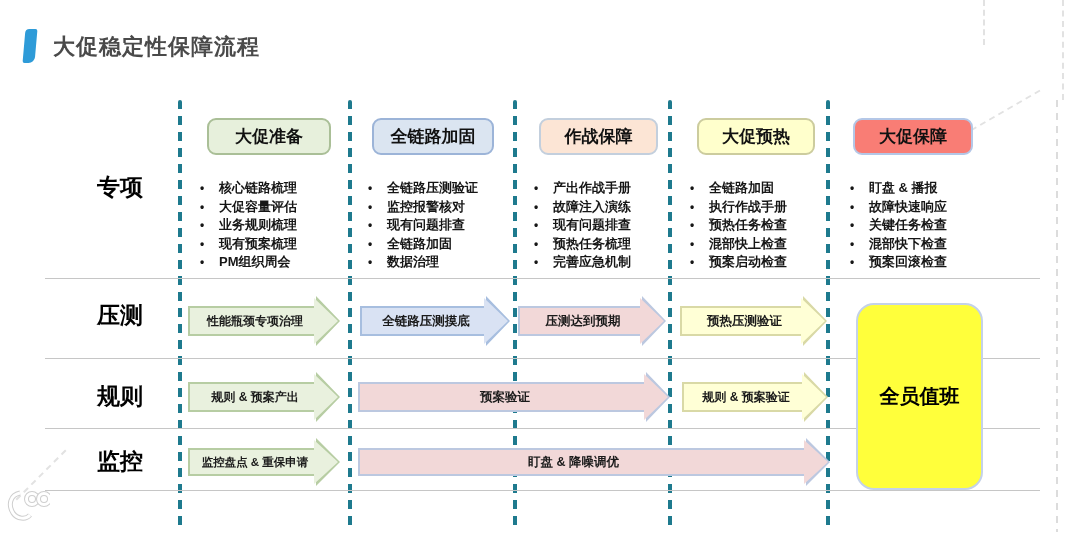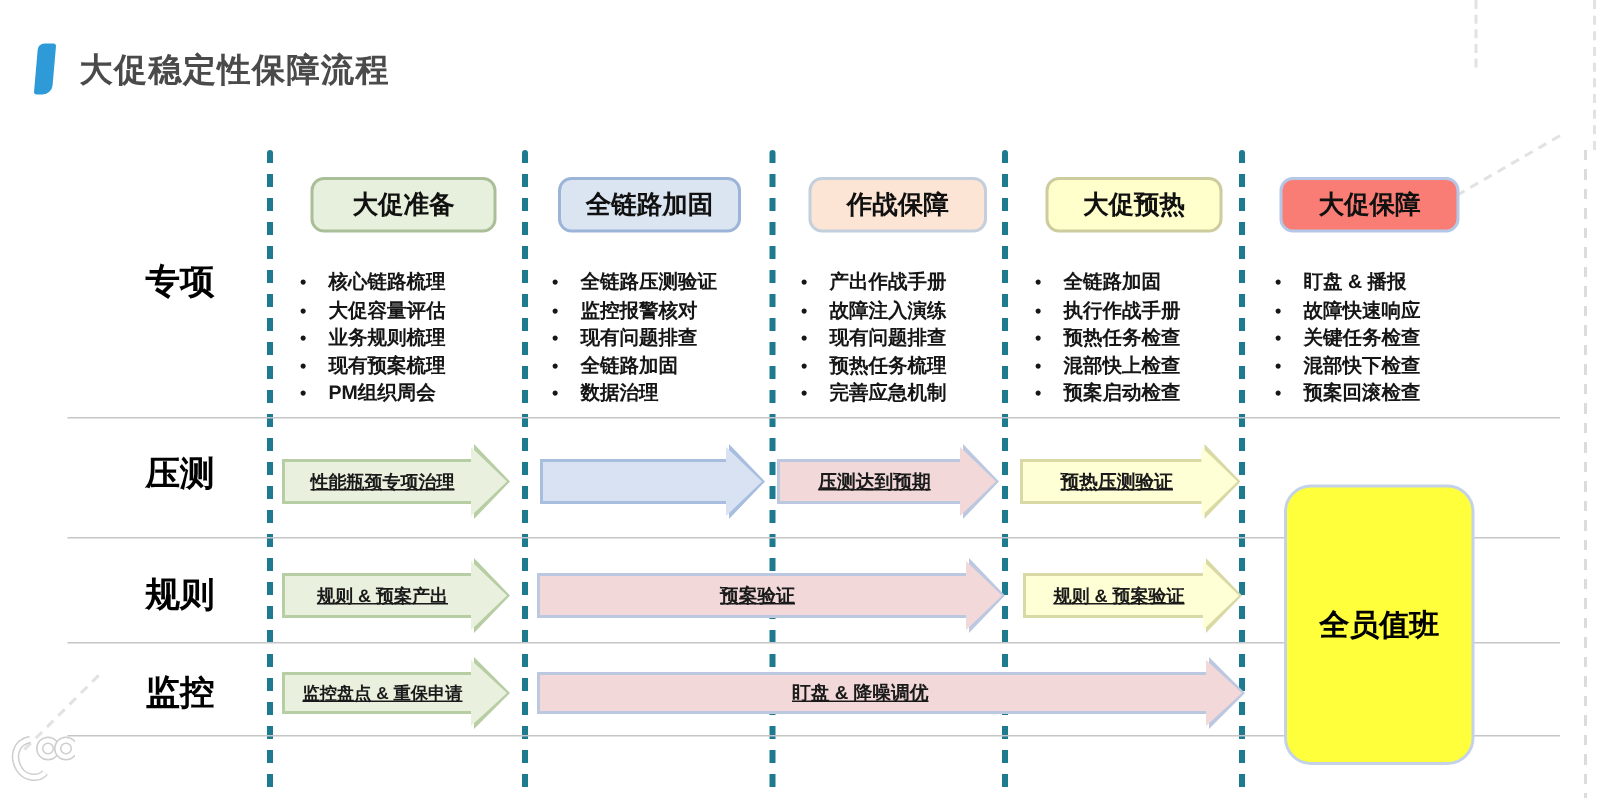--- a/index.html
+++ b/index.html
@@ -54,33 +54,33 @@
   .bdot  { width:27px; padding-left:8px; font-size:12px; }
 
   
   .arrow { --cp: polygon(0 10px, calc(100% - 24px) 10px, calc(100% - 24px) 0px, 100% 50%,
                          calc(100% - 24px) 100%, calc(100% - 24px) calc(100% - 10px), 0 calc(100% - 10px)); }
   .arrow .shell { position:absolute; inset:0; clip-path:var(--cp); }
   .arrow .fill  { position:absolute; inset:2px; clip-path:var(--cp); }
   .arrow .albl  {
     position:absolute; left:0; right:18px; top:0; bottom:0;
     display:flex; align-items:center; justify-content:center;
-    font-size:12.5px; font-weight:700; color:#1a1a1a; white-space:nowrap;text-decoration:underline;
+    font-size:12.5px; font-weight:700; color:#1a1a1a; white-space:nowrap;
   }
   .ar-green  .shell{ background:#b7cda3; } .ar-green  .fill{ background:#e9f1de; }
   .ar-blue   .shell{ background:#a7bedf; } .ar-blue   .fill{ background:#d9e2f3; }
   .ar-pink   .shell{ background:#bcc8e0; } .ar-pink   .fill{ background:#f2d8d8; }
   .ar-yellow .shell{ background:#d9d9a6; } .ar-yellow .fill{ background:#ffffd6; }
 
   
   .duty {
     left:856px; top:303px; width:127px; height:187px;
     background:#ffff3b; border:2px solid #c4d2e8; border-radius:18px;
     display:flex; align-items:center; justify-content:center;
-    font-size:20px; font-weight:700; color:#000;margin-top:20px;
+    font-size:20px; font-weight:700; color:#000;
   }
 
   
   .wm {
     left:6px; top:489px; display:flex; align-items:center; gap:4px;
     opacity:.95; pointer-events:none;
   }
   .wm-text {
     font-size:27px; font-weight:700; color:#fff; letter-spacing:2px;
     text-shadow:-1px -1px 0 #c9c9c9, 1px -1px 0 #c9c9c9, -1px 1px 0 #c9c9c9, 1px 1px 0 #c9c9c9;
@@ -245,20 +245,21 @@
 </div>
 
 <div class="abs arrow ar-green" style="left:188px; top:296px; width:152px; height:50px;">
   <div class="shell"></div>
     <div class="fill"></div>
   <div class="albl" style="font-size:12px;">性能瓶颈专项治理</div>
 </div>
 <div class="abs arrow ar-blue" style="left:360px; top:296px; width:150px; height:50px;">
   <div class="shell"></div>
     <div class="fill"></div>
+  <div class="albl">全链路压测摸底</div>
 </div>
 <div class="abs arrow ar-pink" style="left:518px; top:296px; width:148px; height:50px;">
   <div class="shell"></div>
     <div class="fill"></div>
   <div class="albl">压测达到预期</div>
 </div>
 <div class="abs arrow ar-yellow" style="left:680px; top:296px; width:147px; height:50px;">
   <div class="shell"></div>
     <div class="fill"></div>
   <div class="albl">预热压测验证</div>

